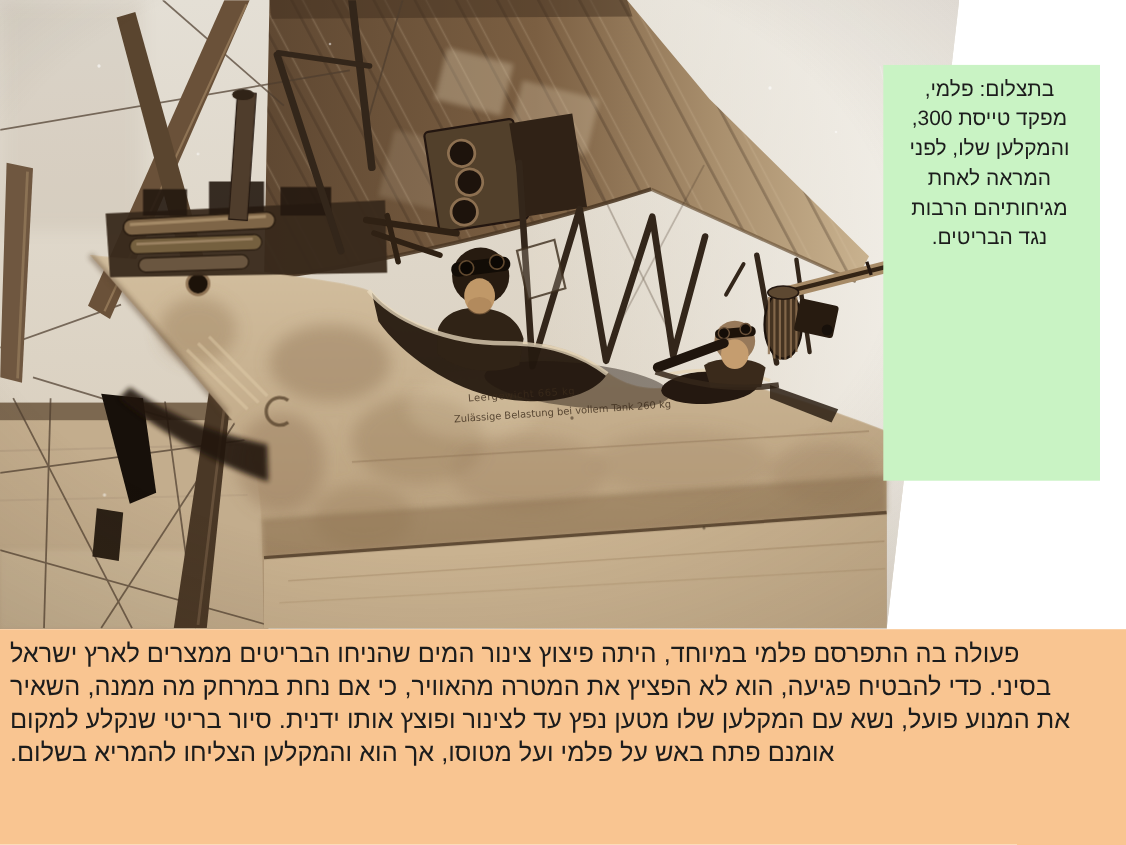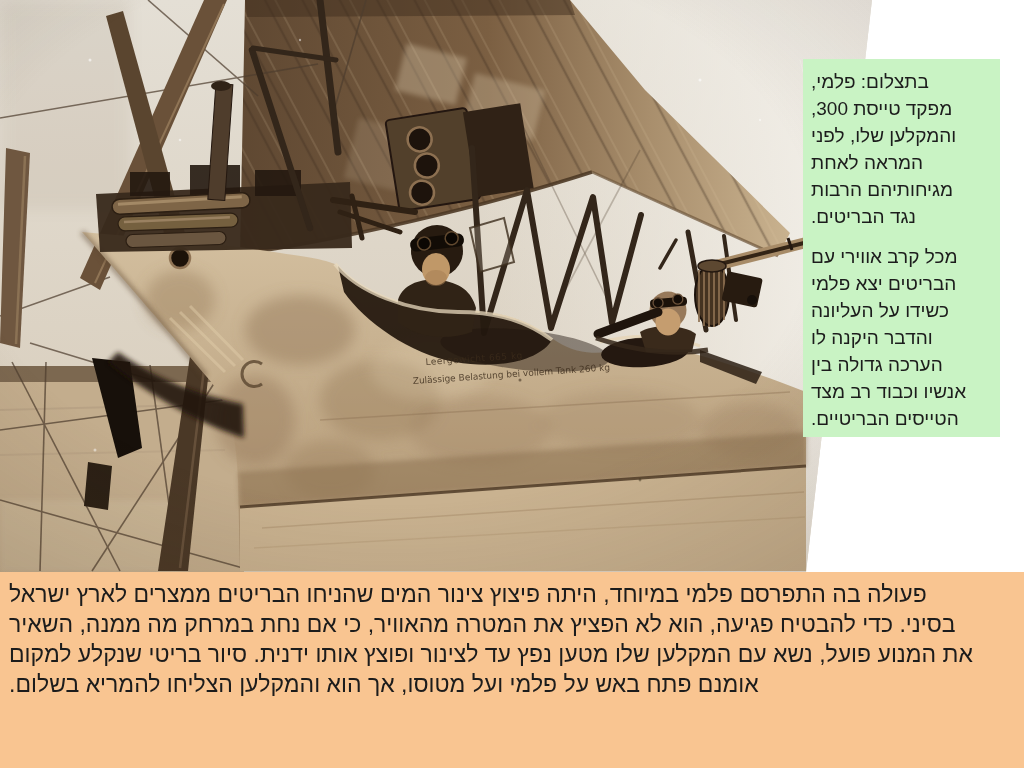--- a/index.html
+++ b/index.html
@@ -2,21 +2,21 @@
 <html lang="he"><head>
 <meta charset="utf-8">
 <style>
   html,body{margin:0;padding:0;background:#ffffff;}
   body{width:1024px;height:768px;position:relative;overflow:hidden;
        font-family:"Liberation Sans",sans-serif;color:#1c1c1c;}
   .photo-wrap{position:absolute;left:0;top:0;width:872px;height:572px;
        clip-path:polygon(0 0,872px 0,806px 572px,0 572px);}
   .caption-box{position:absolute;left:803px;top:59px;width:197px;height:378px;
        box-sizing:border-box;padding:9px 12px 4px 8px;
-       direction:rtl;text-align:left;font-size:19px;line-height:27px;}
+       direction:rtl;text-align:center;font-size:19px;line-height:27px;}
   .caption-box p{margin:0 0 13px 0;white-space:pre-line;}
   .story-panel{position:absolute;left:0;top:572px;width:1024px;height:196px;
        box-sizing:border-box;padding:7px 9px 0 9px;
        direction:rtl;text-align:left;font-size:23px;line-height:30px;}
   .story-panel p{margin:0;white-space:pre-line;}
   svg text{font-family:"DejaVu Sans",sans-serif;}
 </style>
 </head>
 <body style="background: rgb(255, 255, 255); color: rgb(28, 28, 28);">
 
@@ -279,27 +279,20 @@
 </svg>
 </div>
 
 <div class="caption-box" style="background: rgb(201, 243, 196);">
   <p>בתצלום: פלמי,
 מפקד טייסת 300,
 והמקלען שלו, לפני
 המראה לאחת
 מגיחותיהם הרבות
 נגד הבריטים.</p>
-  <p>מכל קרב אווירי עם
-הבריטים יצא פלמי
-כשידו על העליונה
-והדבר היקנה לו
-הערכה גדולה בין
-אנשיו וכבוד רב מצד
-הטייסים הבריטיים.</p>
 </div>
 
 <div class="story-panel" style="background: rgb(249, 197, 145);">
   <p>פעולה בה התפרסם פלמי במיוחד, היתה פיצוץ צינור המים שהניחו הבריטים ממצרים לארץ ישראל
 בסיני. כדי להבטיח פגיעה, הוא לא הפציץ את המטרה מהאוויר, כי אם נחת במרחק מה ממנה, השאיר
 את המנוע פועל, נשא עם המקלען שלו מטען נפץ עד לצינור ופוצץ אותו ידנית. סיור בריטי שנקלע למקום
 אומנם פתח באש על פלמי ועל מטוסו, אך הוא והמקלען הצליחו להמריא בשלום.</p>
 </div>
 
 </body></html>

